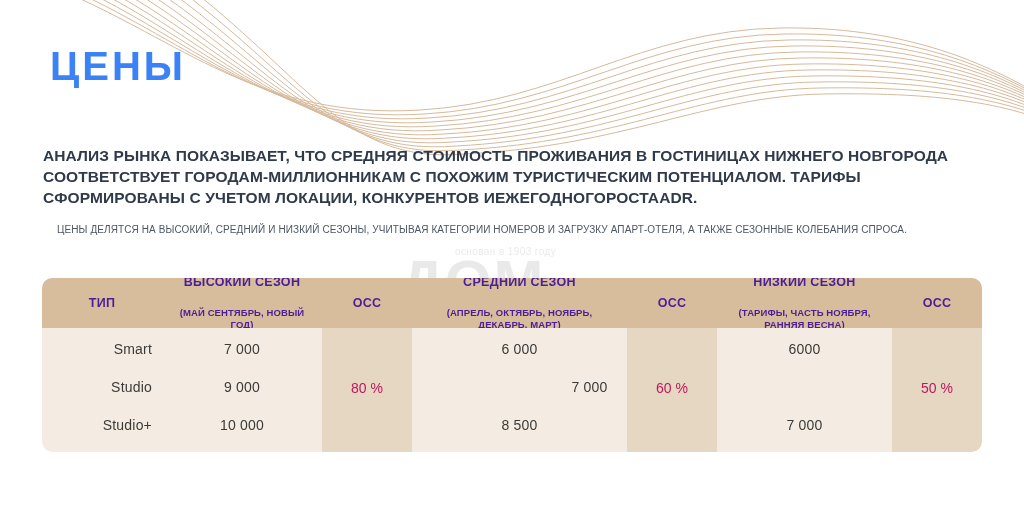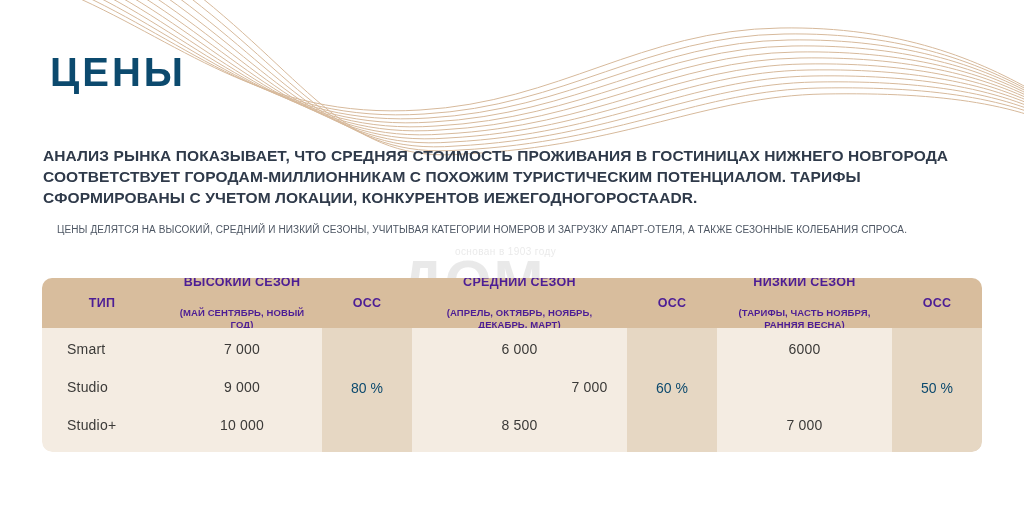--- a/index.html
+++ b/index.html
@@ -55,25 +55,25 @@
     left: 735px;
     top: 400px;
     font-size: 34px;
     font-weight: bold;
     letter-spacing: 3px;
     opacity: 0.22;
   }
   .title {
     position: absolute;
     left: 50px;
-    top: 50px;
+    top: 44px;
     font-size: 40px;
     font-weight: bold;
     letter-spacing: 3px;
-    color: #0c4a6e;
+    color: #3b82f6;
   }
   .para-bold {
     position: absolute;
     left: 43px;
     top: 145px;
     width: 948px;
     font-size: 15.5px;
     font-weight: bold;
     line-height: 21px;
     color: #2f3a4a;
@@ -147,27 +147,27 @@
     align-items: center;
     margin-top: 4px;
   }
   .td {
     box-sizing: border-box;
     padding: 0 10px;
     font-size: 14px;
     color: #3b3a38;
     letter-spacing: 0.2px;
   }
-  .td.type { text-align: left; padding-left: 25px; }
+  .td.type { text-align: right; padding-left: 25px; }
   .td.center { text-align: center; }
   .occ-cell {
     position: absolute;
     z-index: 3;
     font-size: 14px;
-    color: #0c4a6e;
+    color: #be185d;
     text-align: center;
   }
   .c-type   { width: 120px; }
   .c-high   { width: 160px; }
   .c-occ1   { width: 90px; }
   .c-mid    { width: 215px; }
   .c-occ2   { width: 90px; }
   .c-low    { width: 175px; }
   .c-occ3   { width: 90px; }
 </style>

